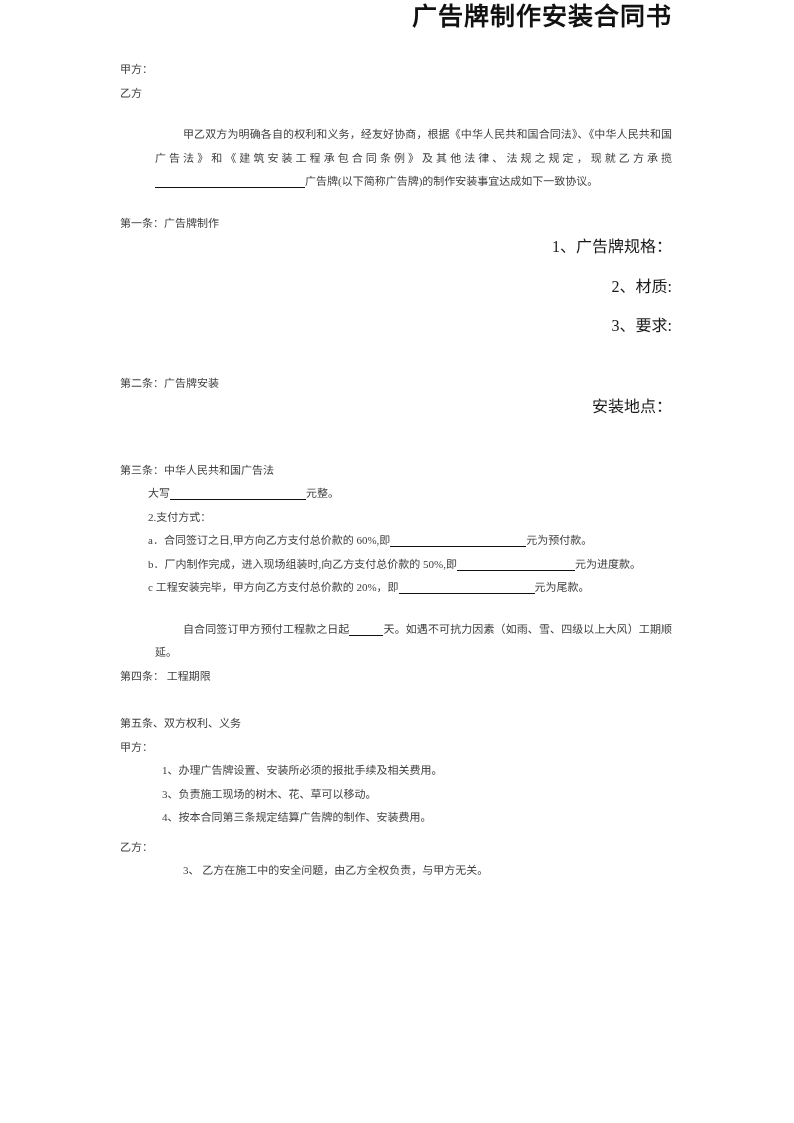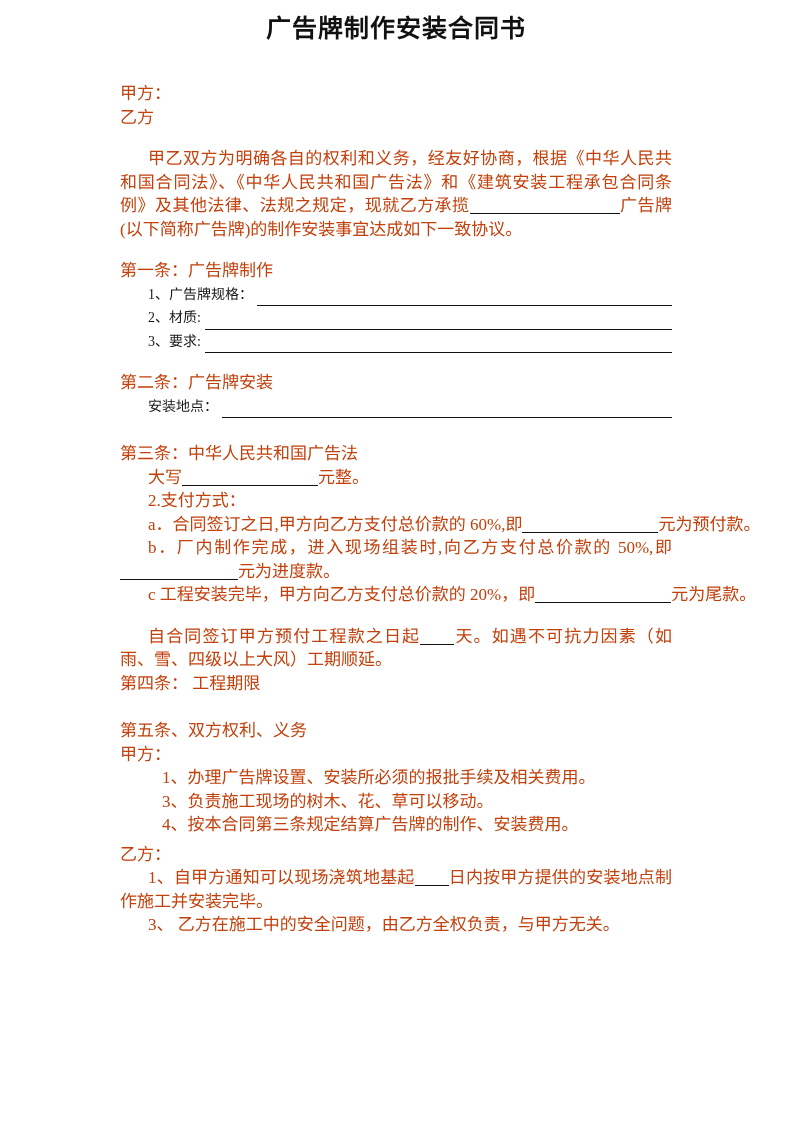--- a/index.html
+++ b/index.html
@@ -31,39 +31,39 @@
     position: absolute;
     left: 120px;
     top: 0;
     width: 552px;
   }
 
   
   .doc-title {
     font-size: 25px;
     font-weight: bold;
-    text-align: center;
+    text-align: right;
     letter-spacing: 1px;
-    margin: 12px;
+    margin: 0;
     line-height: 34px;
     color: #111;
   }
 
   
   .p {
-    font-size: 17px;
+    font-size: 11px;
     line-height: 23.5px;
     margin: 0;
-    color: #c2410c;
+    color: #404040;
     text-align: justify;
     text-justify: inter-ideograph;
     white-space: normal;
   }
   .p.nowrap { white-space: nowrap; }
-  .indent-2 { text-indent: 28px; }
+  .indent-2 { text-indent: 28px; margin-left: 35px; }
   .pad-1 { padding-left: 28px; }
   .pad-2 { padding-left: 42px; }
 
   .gap-xs { height: 6px; }
   .gap-m  { height: 18px; }
   .gap-l  { height: 24px; }
 
   
   .blank {
     display: inline-block;
@@ -73,22 +73,23 @@
   }
   .blank-short { width: 34px; }
   .blank-med   { width: 118px; }
   .blank-long  { width: 136px; }
   .blank-xl    { width: 150px; }
 
   
   .rule-row {
     display: flex;
     align-items: flex-end;
-    font-size: 14px;
+    font-size: 16px;
     line-height: 23.5px;
+    flex-direction: column;
   }
   .rule-row .lbl { white-space: nowrap; }
   .rule-row .rule {
     flex: 1 1 auto;
     border-bottom: 1px solid #111;
     height: 15px;
     margin-left: 4px;
   }
 </style>
 </head>
@@ -159,18 +160,17 @@
     <p class="p">甲方：</p>
 
     <p class="p pad-2">1、办理广告牌设置、安装所必须的报批手续及相关费用。</p>
     <p class="p pad-2">3、负责施工现场的树木、花、草可以移动。</p>
     <p class="p pad-2">4、按本合同第三条规定结算广告牌的制作、安装费用。</p>
 
     <div class="gap-xs"></div>
 
     <p class="p">乙方：</p>
 
-    <p class="p indent-2"><span>1、自甲方通知可以现场浇筑地基起</span><span class="blank blank-short"></span><span>日内按甲方提供的安装地点制作施工并安装完毕。</span></p>
 
     <p class="p indent-2">3、 乙方在施工中的安全问题，由乙方全权负责，与甲方无关。</p>
 
   </div>
 </div>
 
 </body></html>

